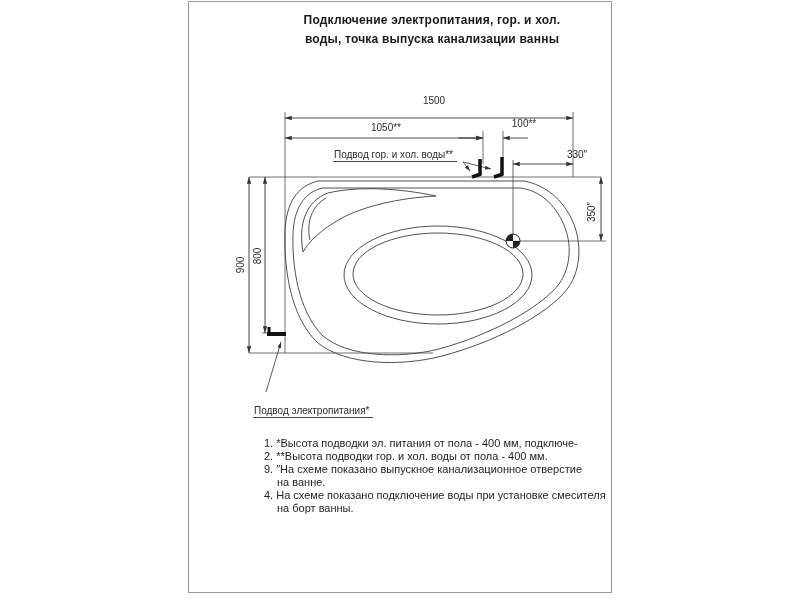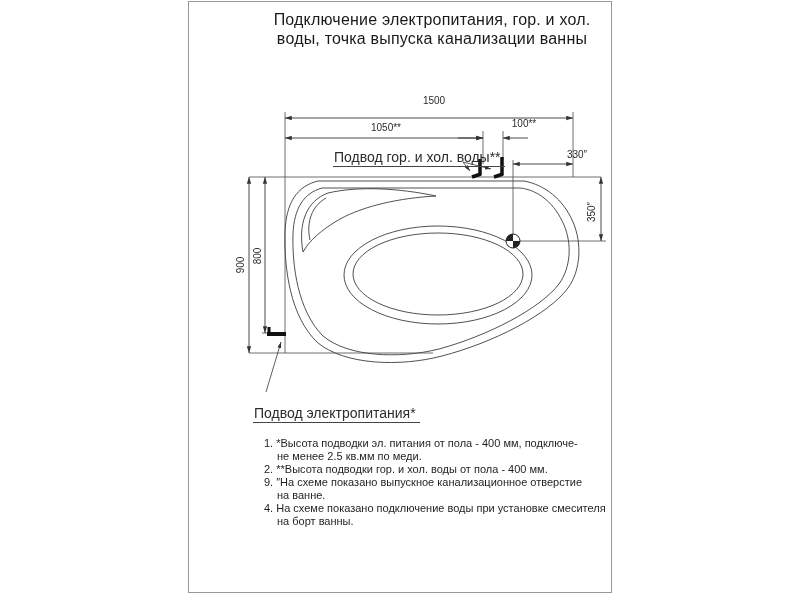--- a/index.html
+++ b/index.html
@@ -1,26 +1,26 @@
 <!DOCTYPE html>
 <html><head>
 <meta charset="utf-8">
 <style>
   html,body{margin:0;padding:0;background:#ffffff;width:800px;height:600px;
     font-family:"Liberation Sans", sans-serif;color:#1a1a1a;}
   .stage{position:relative;width:800px;height:600px;overflow:hidden;}
   .sheet{position:absolute;left:188px;top:1px;width:424px;height:592px;
     background:#fff;border:1px solid #999;box-sizing:border-box;}
   .title{position:absolute;left:188px;top:11px;width:488px;text-align:center;
-    font-size:16px;font-weight:normal;line-height:18.5px;letter-spacing:.2px;}
+    font-size:12px;font-weight:bold;line-height:18.5px;letter-spacing:.2px;}
   svg.draw{position:absolute;left:0;top:0;pointer-events:none;}
   .dim{position:absolute;font-size:10px;color:#2b2b2b;white-space:nowrap;
     transform:translate(-50%,0);}
   .dim.rot{transform:translate(-50%,-50%) rotate(-90deg);}
-  .callout{position:absolute;font-size:14px;color:#2b2b2b;white-space:nowrap;
+  .callout{position:absolute;font-size:10px;color:#2b2b2b;white-space:nowrap;
     border-bottom:1px solid #444;padding:0 4px 1px 1px;}
   .notes{position:absolute;left:264px;top:437px;font-size:11px;
     line-height:13px;color:#1f1f1f;white-space:nowrap;}
   .notes .ind{margin-left:13px;}
 </style>
 </head>
 <body>
 
 <div class="stage">
   <div class="sheet"></div>
@@ -109,20 +109,19 @@
   <span class="dim" style="left:545px;top:149px;margin-left:32px;">330″</span>
   <span class="dim rot" style="left:591px;top:212px;">350″</span>
   <span class="dim rot" style="left:240px;top:265px;">900</span>
   <span class="dim rot" style="left:257px;top:256px;">800</span>
 
   <span class="callout" style="left:333px;top:149px;">Подвод гор. и хол. воды**</span>
   <span class="callout" style="left:253px;top:381px;margin-top:24px;">Подвод электропитания*</span>
 
   <div class="notes">
     <div>1. *Высота подводки эл. питания от пола - 400 мм, подключе-</div>
-    <div class="ind">не менее 2.5 кв.мм по меди.</div>
     <div>2. **Высота подводки гор. и хол. воды от пола - 400 мм.</div>
     <div>9. ″На схеме показано выпускное канализационное отверстие</div>
     <div class="ind">на ванне.</div>
     <div>4. На схеме показано подключение воды при установке смесителя</div>
     <div class="ind">на борт ванны.</div>
   </div>
 </div>
 
 </body></html>

